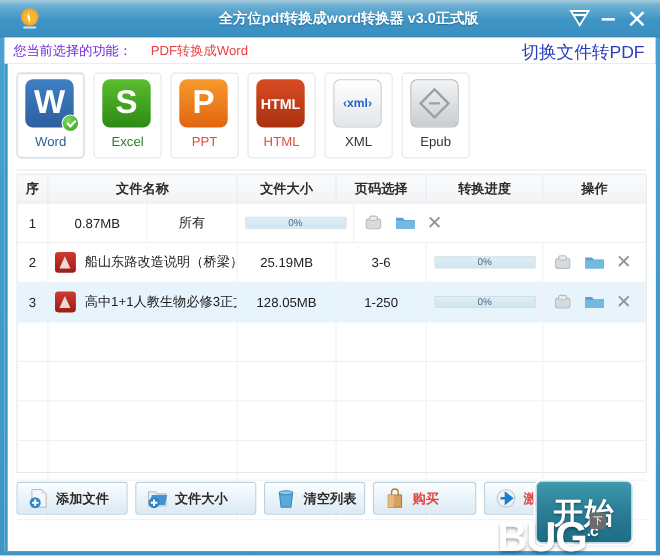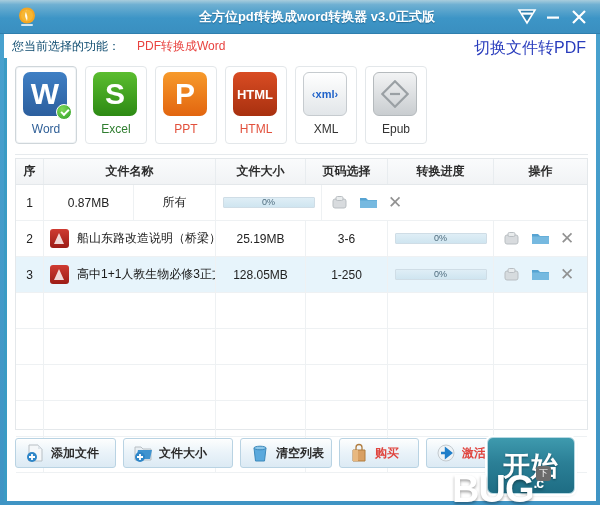--- a/index.html
+++ b/index.html
@@ -39,21 +39,21 @@
   #btn-close{ right:10px; }
   .win-btn svg { display:block; }
 
   
   #funcbar {
     position:absolute; left:4px; top:34px; width:592px; height:24px;
     background:#ffffff;
   }
   #func-label {
     position:absolute; left:8px; top:4px;
-    font-size:12px; color:#0c4a6e;text-align:center;
+    font-size:12px; color:#6d28d9;text-align:center;
   }
   #func-value {
     position:absolute; left:133px; top:4px;
     font-size:12px; color:#e8423f;
   }
   #switch-link {
     position:absolute; right:10px; top:4px;
     font-size:16px; color:#2a3dbd; cursor:pointer;
   }
 
@@ -245,21 +245,21 @@
     background:linear-gradient(180deg,#fdfefe 0%,#eaf3f9 48%,#dceaf4 100%);
     display:flex; align-items:center; padding:0 9px; gap:6px;
     cursor:pointer; box-shadow:0 1px 0 rgba(255,255,255,.8) inset;
   }
   .abtn .lbl { font-size:12px; color:#2b2b2b; white-space:nowrap; font-weight:bold; }
   .abtn .lbl.red { color:#e0453f; }
   .abtn .ico { width:20px; height:20px; position:relative; flex:0 0 auto; }
   #b-addfile   { width:101px; }
   #b-addfolder { width:110px; }
   #b-clear     { width:92px; }
-  #b-buy       { width:80px; }
+  #b-buy       { width:94px; }
   #b-activate  { width:94px; }
 
   
   #saverow {
     position:absolute; left:8px; top:442px; width:573px; height:34px;
     display:flex; align-items:center;
   }
 
   
   #start-btn {

